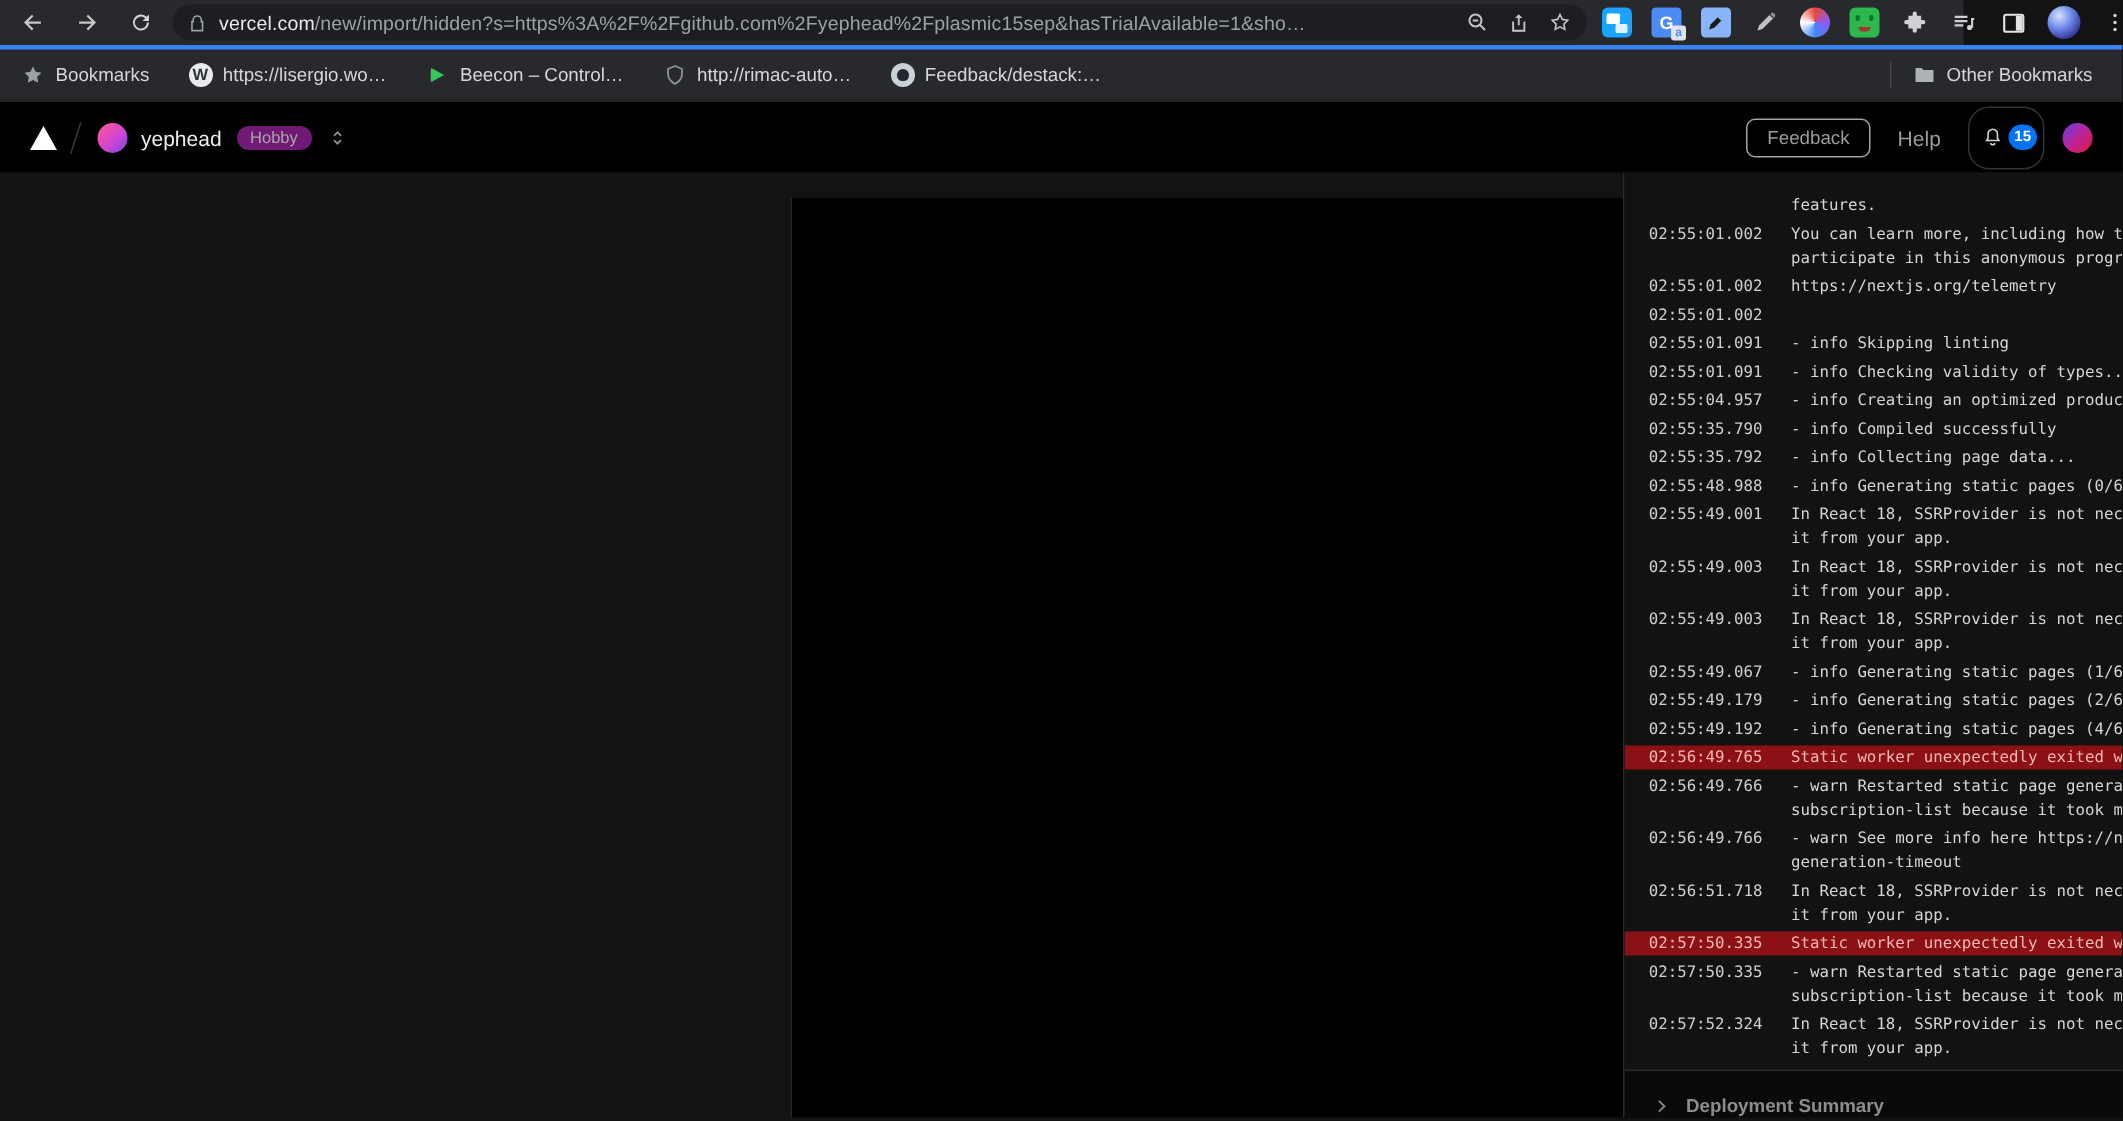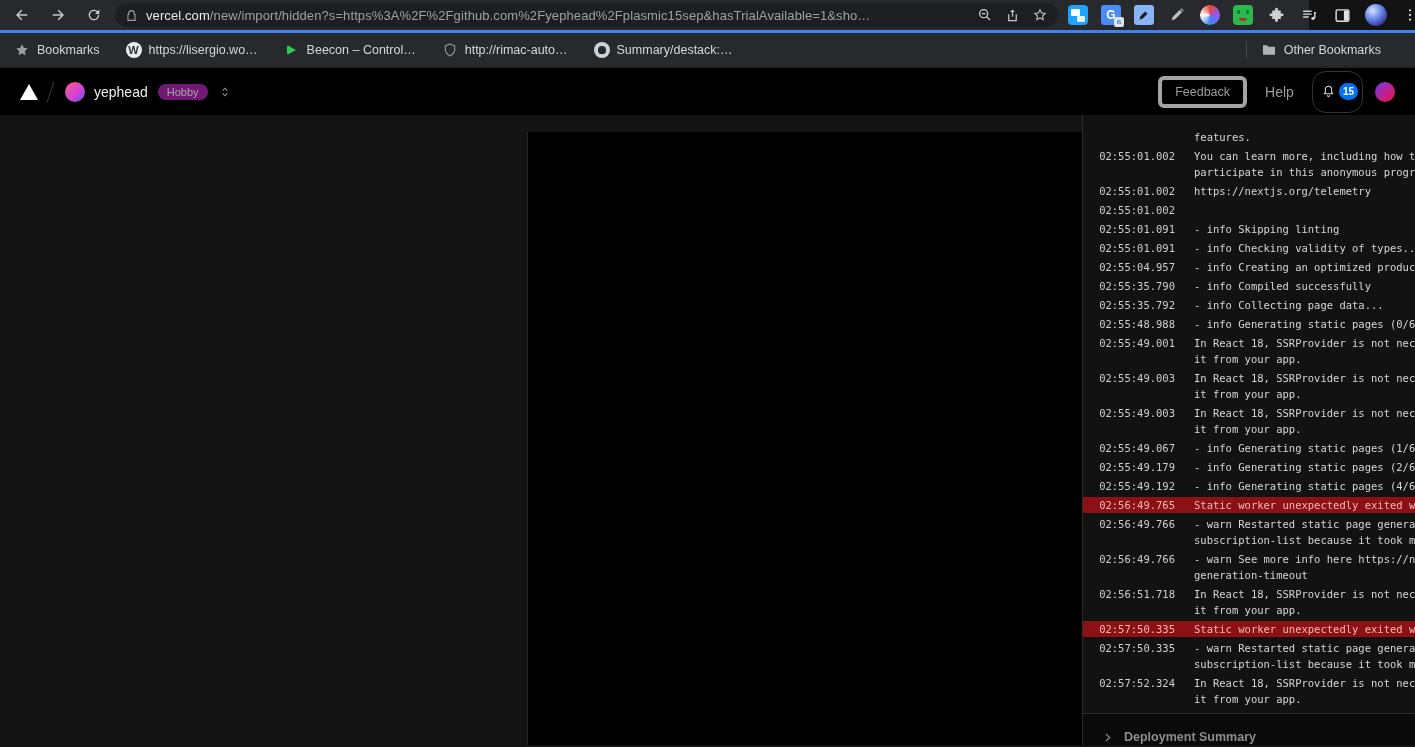--- a/index.html
+++ b/index.html
@@ -57,21 +57,21 @@
                display:flex; align-items:center; padding:0 20px; }
   .vc-logo { width:0; height:0; border-left:9.5px solid transparent; border-right:9.5px solid transparent;
              border-bottom:16px solid #fff; margin-right:12px; }
   .vc-slash { width:1px; height:22px; background:#3a3a3a; transform:rotate(18deg); margin-right:14px; }
   .team-avatar { width:20px; height:20px; border-radius:50%;
                  background:linear-gradient(135deg,#ff5b8a,#d543d5 55%,#6f4bd8); margin-right:9px; }
   .team-name { color:#ededed; font-size:14px; font-weight:500; margin-right:10px; }
   .plan-badge { background:#701a75; color:#a8a8a8; font-size:11px; padding:2px 9px;
                 border-radius:9px; margin-right:10px; }
   .hdr-spacer { flex:1; }
-  .hdr-btn { border:4px solid #a3a3a3; border-radius:6px; color:#9c9c9c; font-size:12.5px;
+  .hdr-btn { border:1px solid #a3a3a3; border-radius:6px; color:#9c9c9c; font-size:12.5px;
              padding:5px 13px; background:transparent; margin-right:18px; }
   .hdr-link { color:#9c9c9c; font-size:14px; margin-right:18px; }
   .bell-pill { display:flex; align-items:center; border:1px solid #333; border-radius:14px;
                height:42px; padding:0 4px 0 8px; margin-right:12px; gap:3px; }
   .notif-badge { min-width:17px; height:17px; border-radius:9px; background:#0072f5; color:#fff;
                  font-size:10px; font-weight:bold; display:flex; align-items:center; justify-content:center; padding:0 4px; }
   .user-avatar { width:20px; height:20px; border-radius:50%;
                  background:linear-gradient(135deg,#6a3de8,#c0218f 55%,#e8173a); }
 
   
@@ -206,25 +206,25 @@
     <span>Beecon – Control…</span>
   </div>
   <div class="bm-item">
     <svg class="favicon" width="15" height="15" viewBox="0 0 24 24">
         <path d="M12 3l7 3v5c0 5-3.5 8-7 10-3.5-2-7-5-7-10V6z" fill="none" stroke="#8f9398" stroke-width="1.8"></path>
       </svg>
     <span>http://rimac-auto…</span>
   </div>
   <div class="bm-item">
     <div class="favicon fav-gh"></div>
-    <span>Summary/destack:…</span>
+    <span>Feedback/destack:…</span>
   </div>
   <div class="bm-spacer"></div>
   <div class="bm-sep"></div>
-  <div class="bm-item" style="margin-right:20px">
+  <div class="bm-item" style="margin-right:6px">
     <svg class="favicon" width="16" height="16" viewBox="0 0 24 24">
         <path d="M3 5h6l2 2h10v12H3z" fill="#aeb1b6"></path>
       </svg>
     <span>Other Bookmarks</span>
   </div>
 </div>
 
 <div class="vc-header">
   <div class="vc-logo"></div>
   <div class="vc-slash"></div>

